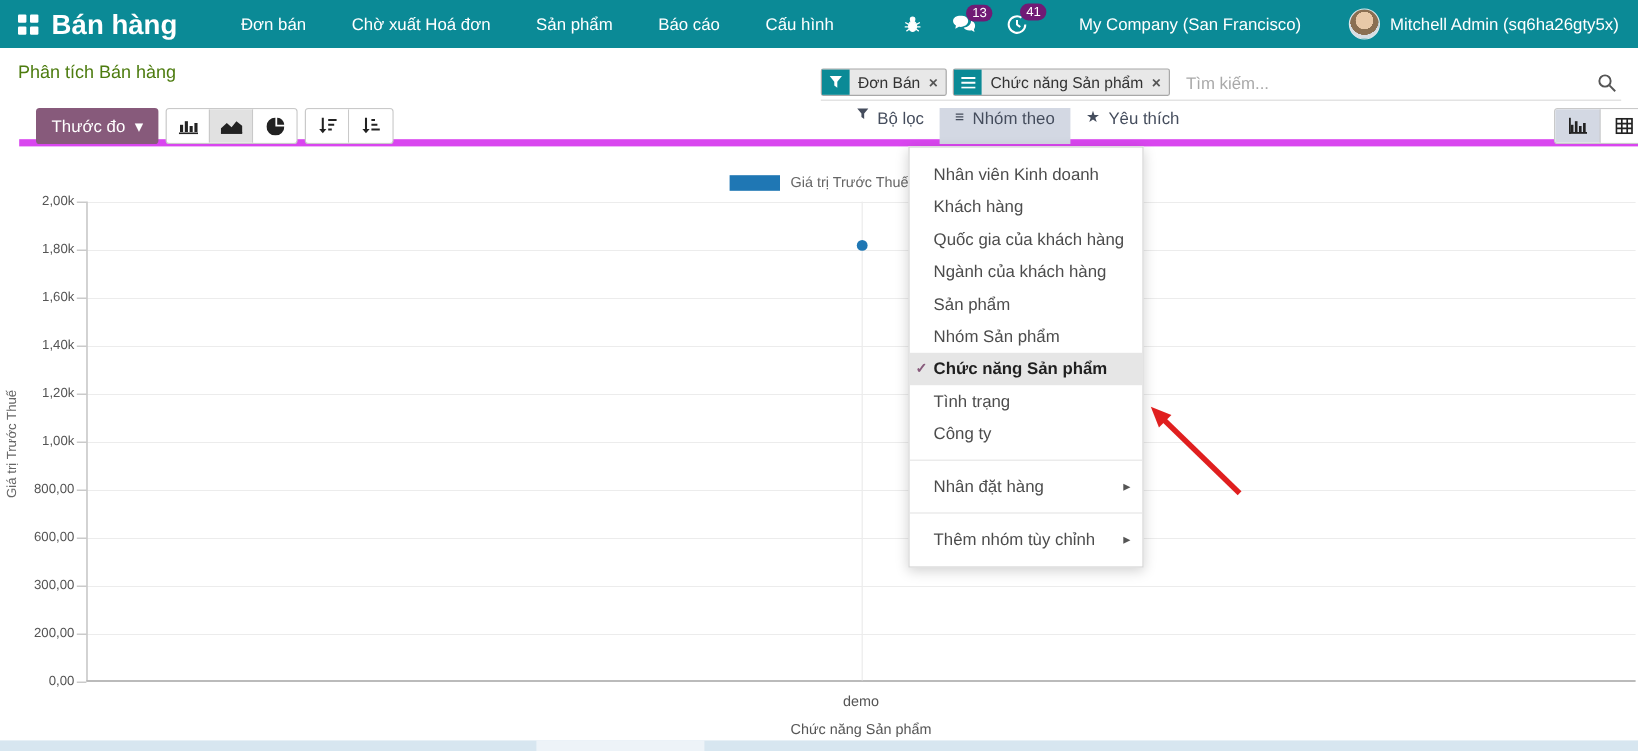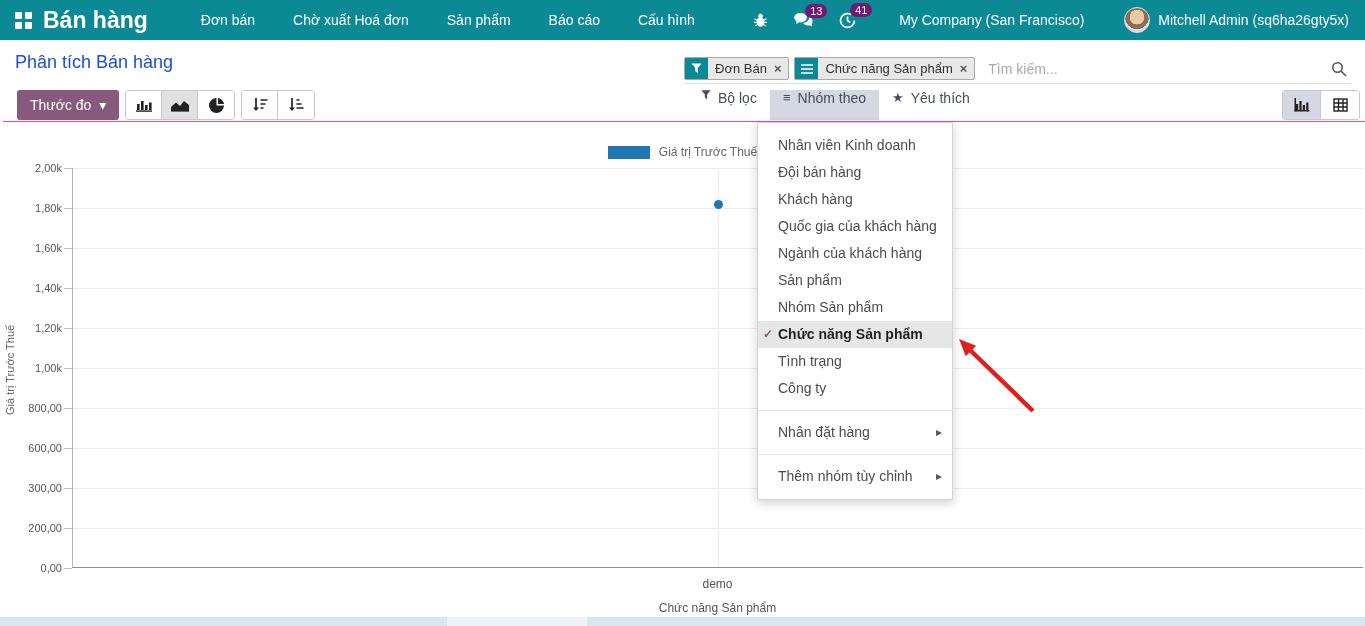--- a/index.html
+++ b/index.html
@@ -22,36 +22,36 @@
   .nav-ico { position:relative; margin:0 13px; cursor:pointer; display:flex; align-items:center; }
   .nav-badge { position:absolute; top:-9px; left:11px; background:#701a75; color:#fff;
                font-size:11px; line-height:14px; padding:0 5px; border-radius:8px; }
   .company { margin:0 40px 0 30px; cursor:pointer; white-space:nowrap; }
   .avatar { width:26px; height:26px; border-radius:50%; margin-right:8px;
             background: radial-gradient(circle at 50% 38%, #e8c9a8 0 38%, #8a6f52 39% 62%, #d8dde2 63%);
             border:1px solid #dfe8ea; }
   .username { white-space:nowrap; cursor:pointer; }
 
   
-  .page-title { position:absolute; left:15px; top:52px; font-size:18px; color:#1d4ed8; }
+  .page-title { position:absolute; left:15px; top:52px; font-size:15px; color:#4d7c0f; }
   .search-area { position:absolute; left:684px; right:14px; top:54px; height:30px;
                  display:flex; align-items:center; border-bottom:1px solid #ddd; }
   .facet { display:flex; align-items:stretch; height:23px; border:1px solid #a8a8a8;
            background:#e8e8e8; border-radius:2px; margin-right:5px; font-size:13px; color:#333; }
   .facet-ico { background:#0b8a96; color:#fff; width:23px; display:flex;
                align-items:center; justify-content:center; }
   .facet-body { display:flex; align-items:center; padding:0 7px; gap:7px; }
   .facet-x { font-weight:bold; color:#555; cursor:pointer; font-size:13px; }
   .search-input { flex:1; border:none; outline:none; font-size:14px; color:#4c1d95;
                   background:transparent; padding-left:8px; min-width:60px;}
   .search-input::placeholder { color:#a9a9a9; }
   .search-glass { margin-right:4px; cursor:pointer; display:flex; }
 
   
-  .toolbar { position:absolute; top:88px; left:3px; right:0; height:34px; border-bottom:1px solid #d946ef; }
+  .toolbar { position:absolute; top:88px; left:16px; right:0; height:34px; border-bottom:6px solid #d946ef; }
   .btn-measures { position:absolute; left:14px; top:2px; height:30px; background:#875A7B; color:#fff;
                   border:none; border-radius:3px; padding:0 13px; font-size:14px; cursor:pointer;
                   display:flex; align-items:center; gap:8px; font-family:inherit;}
   .btn-group { position:absolute; top:2px; display:flex; border:1px solid #c9c9c9;
                border-radius:3px; overflow:hidden; background:#fff; }
   .gbtn { width:36px; height:28px; display:flex; align-items:center; justify-content:center;
           border-right:1px solid #c9c9c9; cursor:pointer; background:#fff; color:#222; }
   .gbtn:last-child { border-right:none; }
   .gbtn.active { background:#e1e1e1; }
   .gbtn.active-blue { background:#d3d8e3; }
@@ -262,21 +262,20 @@
       <svg width="15" height="14" viewBox="0 0 15 14" fill="none" stroke="#222" stroke-width="1.4">
         <rect x="1" y="1" width="13" height="12"></rect>
           <path d="M1 5h13M1 9h13M5.5 1v12M10 1v12"></path>
       </svg>
     </span>
   </div>
 </div>
 
 <div class="dropdown">
   <div class="ditem">Nhân viên Kinh doanh</div>
-  <div class="ditem">Đội bán hàng</div>
   <div class="ditem">Khách hàng</div>
   <div class="ditem">Quốc gia của khách hàng</div>
   <div class="ditem">Ngành của khách hàng</div>
   <div class="ditem">Sản phẩm</div>
   <div class="ditem">Nhóm Sản phẩm</div>
   <div class="ditem selected">
     <span class="check">✓</span>
     <span>Chức năng Sản phẩm</span>
   </div>
   <div class="ditem">Tình trạng</div>

